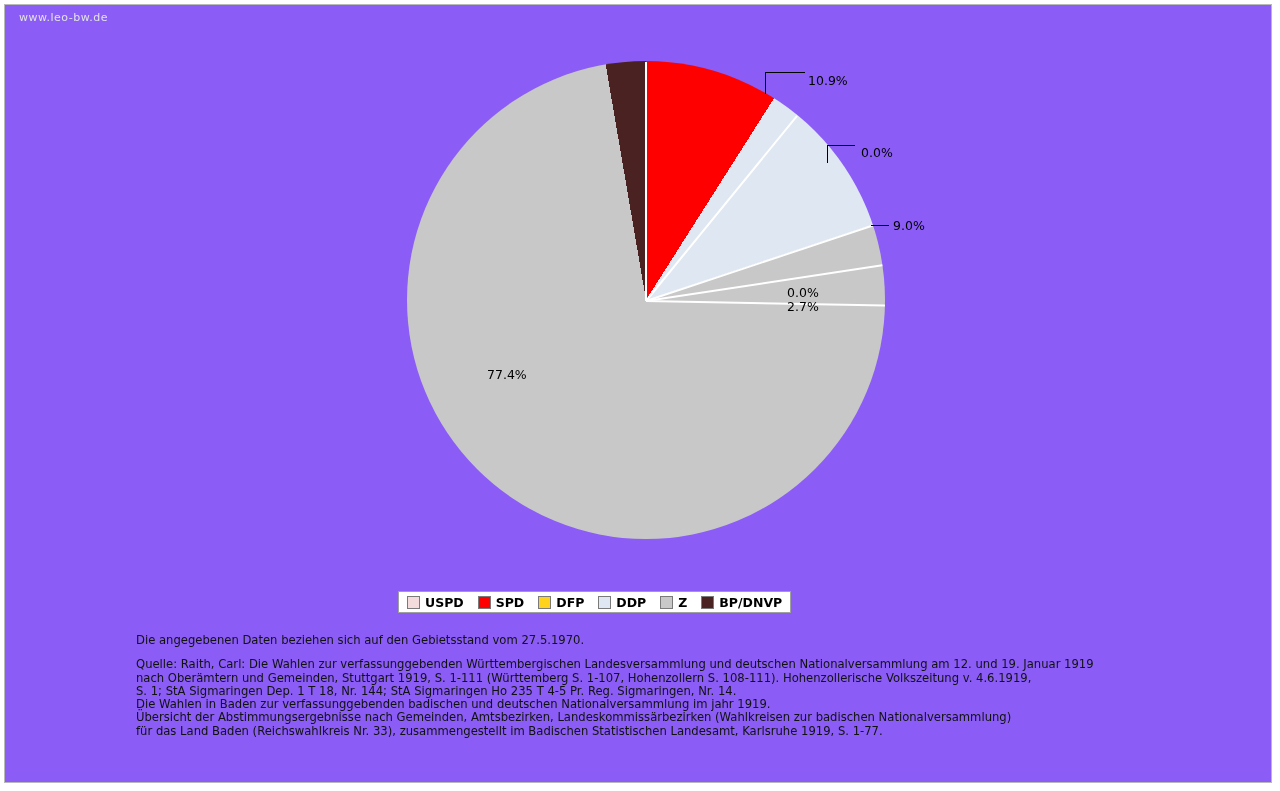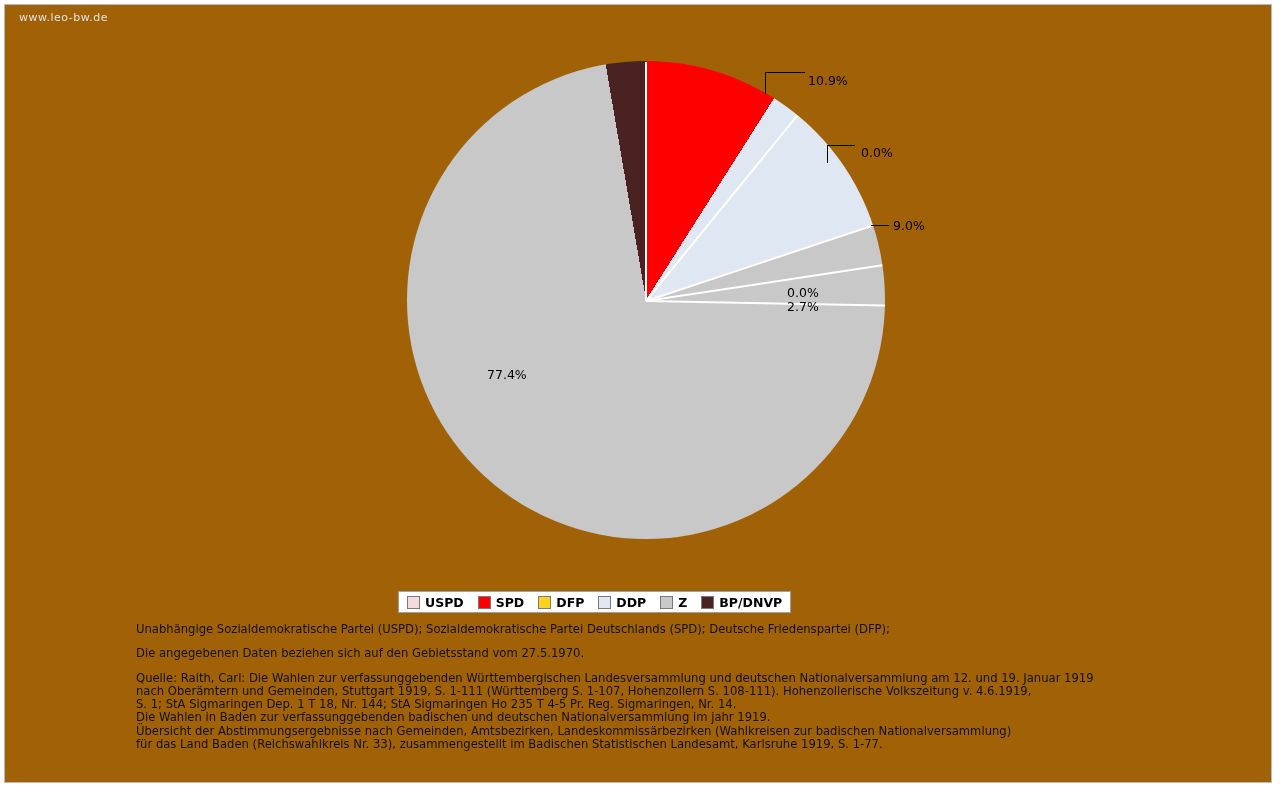--- a/index.html
+++ b/index.html
@@ -9,21 +9,21 @@
     font-family:"DejaVu Sans","Liberation Sans",sans-serif;
     overflow:hidden;
     position:relative;
   }
   .frame{
     position:absolute;
     left:4px;top:4px;
     width:1268px;height:779px;
     border:1px solid #b9b9b9;
     box-sizing:border-box;
-    background:#a16207;
+    background:#8b5cf6;
   }
   .watermark{
     position:absolute;
     left:14px;top:6px;
     font-size:11px;
     color:#e2e2e2;
     letter-spacing:0.5px;
   }
   .chart-title{
     position:absolute;
@@ -172,21 +172,20 @@
       <span class="legend-label">Z</span>
     </div>
     <div class="legend-item">
       <span class="swatch" style="background:#4a2222;"></span>
       <span class="legend-label">BP/DNVP</span>
     </div>
   </div>
 
   <div class="notes">
     <div class="note-block">
-      <div class="note-line">Unabhängige Sozialdemokratische Partei (USPD); Sozialdemokratische Partei Deutschlands (SPD); Deutsche Friedenspartei (DFP);</div>
     </div>
     <div class="note-block">
       <div class="note-line">Die angegebenen Daten beziehen sich auf den Gebietsstand vom 27.5.1970.</div>
     </div>
     <div class="note-block">
       <div class="note-line">Quelle: Raith, Carl: Die Wahlen zur verfassunggebenden Württembergischen Landesversammlung und deutschen Nationalversammlung am 12. und 19. Januar 1919</div>
       <div class="note-line">nach Oberämtern und Gemeinden, Stuttgart 1919, S. 1-111 (Württemberg S. 1-107, Hohenzollern S. 108-111). Hohenzollerische Volkszeitung v. 4.6.1919,</div>
       <div class="note-line">S. 1; StA Sigmaringen Dep. 1 T 18, Nr. 144; StA Sigmaringen Ho 235 T 4-5 Pr. Reg. Sigmaringen, Nr. 14.</div>
       <div class="note-line">Die Wahlen in Baden zur verfassunggebenden badischen und deutschen Nationalversammlung im jahr 1919.</div>
       <div class="note-line">Übersicht der Abstimmungsergebnisse nach Gemeinden, Amtsbezirken, Landeskommissärbezirken (Wahlkreisen zur badischen Nationalversammlung)</div>

